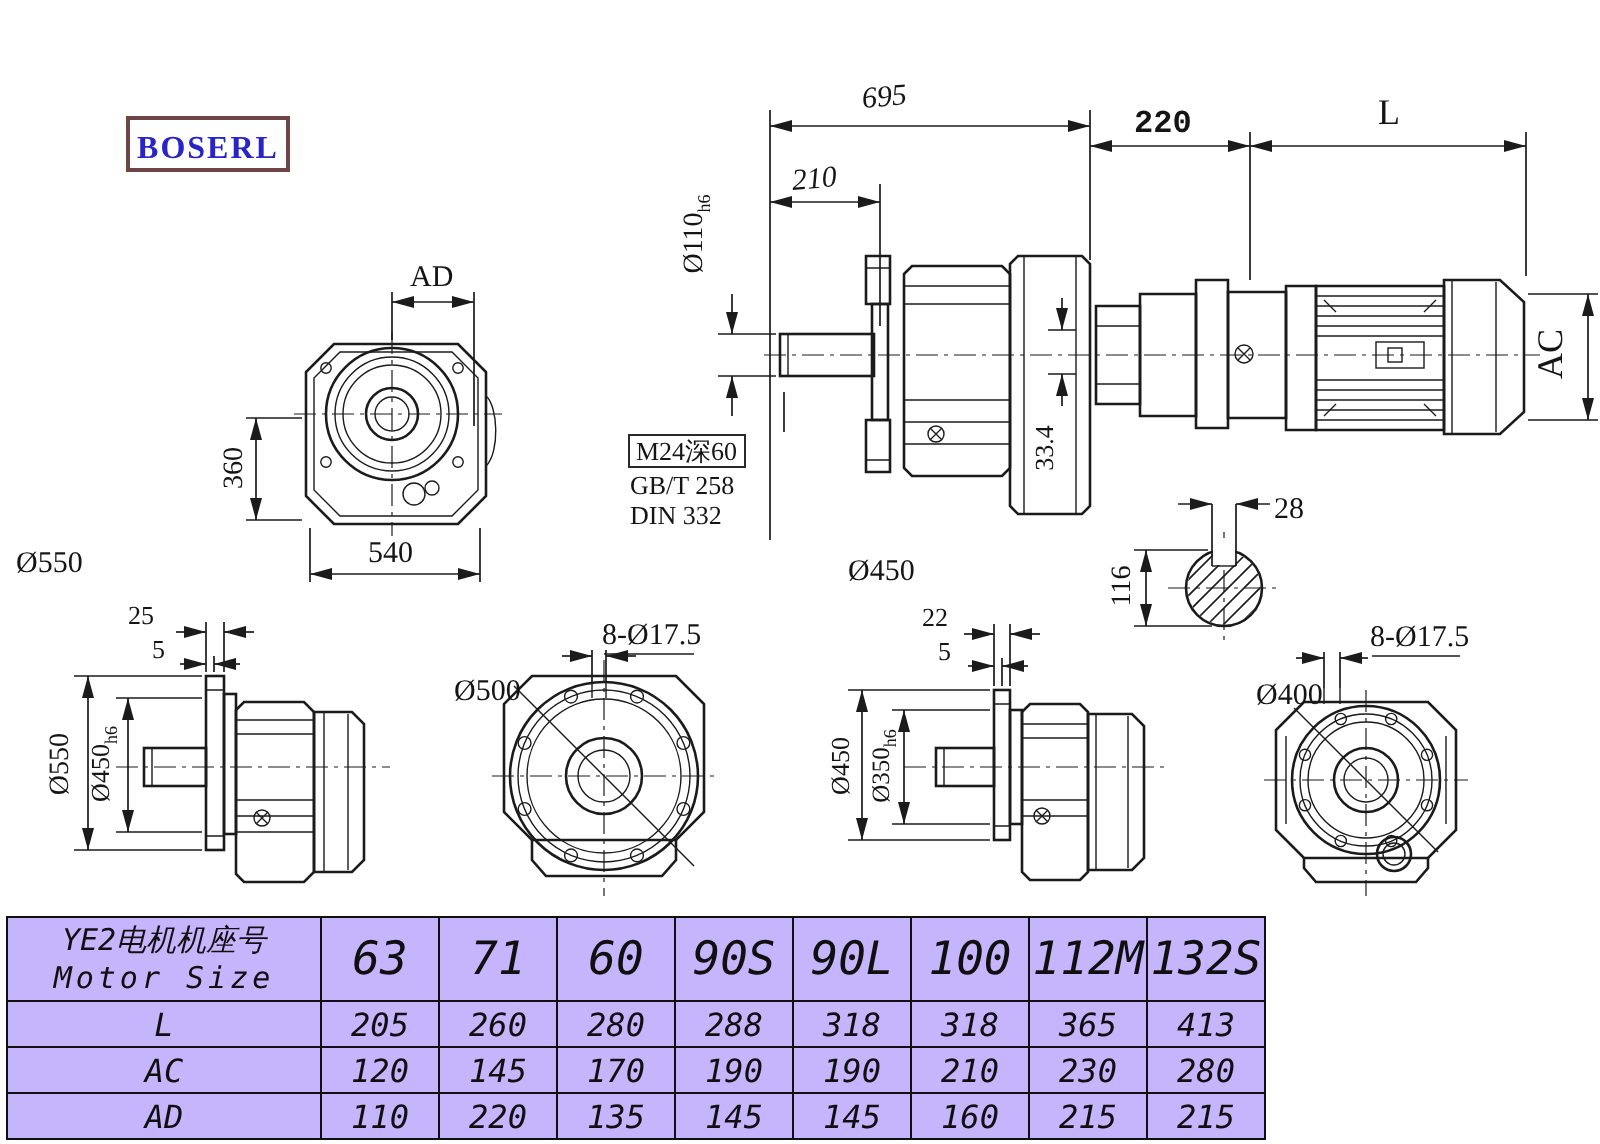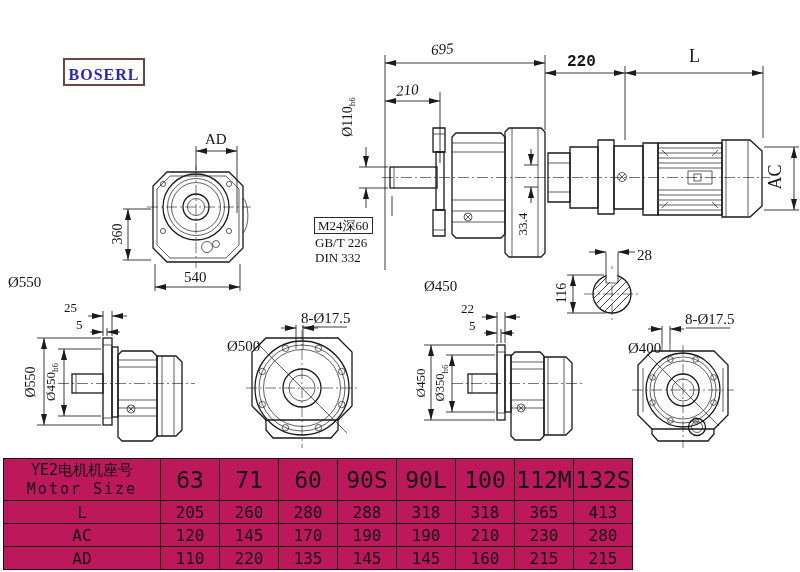--- a/index.html
+++ b/index.html
@@ -31,21 +31,22 @@
   .slant{transform:rotate(-5deg);font-style:italic;}
   .bold-dim{font-family:Liberation Mono, monospace;font-weight:bold;font-size:16px;}
   .big{font-size:18px;}
   .sm{font-size:13px;}
   .sm2{font-size:12.5px;}
   .tol{font-size:9px;vertical-align:sub;}
   .note-line{position:absolute;font-family:"Liberation Serif","DejaVu Serif",serif;font-size:13px;line-height:1;white-space:nowrap;}
   .note-boxed{border:1px solid #2a2a2a;padding:1px 3px;}
   .spec-table{
     position:absolute;left:3px;top:458px;border-collapse:collapse;table-layout:fixed;
-    background:#be185d;
+    background:#c4b5fd;
+    font-style:italic;
   }
   .spec-table td{
     border:1.6px solid #101010;text-align:center;vertical-align:middle;
     font-family:"DejaVu Sans Mono","Liberation Mono",monospace;
     font-size:16px;color:#101010;padding:0;
   }
   .spec-table .hdr-first{width:156px;font-size:15px;line-height:1.25;}
   .spec-table .size-col{width:58px;font-size:23px;}
   .spec-table .hdr-row{height:42px;}
   .spec-table .data-row{height:23px;}
@@ -283,21 +284,21 @@
   <span class="vlabel" style="left:118px;top:234px">360</span>
   <span class="dlabel" style="left:184px;top:270px">540</span>
   <span class="dlabel" style="left:8px;top:275px">Ø550</span>
 
   <span class="dlabel slant" style="left:431px;top:42px">695</span>
   <span class="dlabel slant" style="left:396px;top:83px">210</span>
   <span class="dlabel bold-dim" style="left:567px;top:54px">220</span>
   <span class="dlabel big" style="left:689px;top:47px">L</span>
   <span class="vlabel" style="left:349px;top:117px"><span>Ø110</span><span class="tol">h6</span></span>
   <span class="note-line note-boxed" style="left:314px;top:217px">M24深60</span>
-  <span class="note-line" style="left:315px;top:236px">GB/T 226</span>
+  <span class="note-line" style="left:315px;top:236px">GB/T 258</span>
   <span class="note-line" style="left:315px;top:251px">DIN 332</span>
   <span class="vlabel sm" style="left:522px;top:224px">33.4</span>
   <span class="dlabel" style="left:424px;top:279px">Ø450</span>
   <span class="vlabel big" style="left:775px;top:177px">AC</span>
   <span class="dlabel" style="left:637px;top:248px">28</span>
   <span class="vlabel" style="left:562px;top:293px">116</span>
 
   <span class="dlabel sm" style="left:64px;top:301px">25</span>
   <span class="dlabel sm" style="left:76px;top:318px">5</span>
   <span class="vlabel" style="left:31px;top:382px">Ø550</span>

